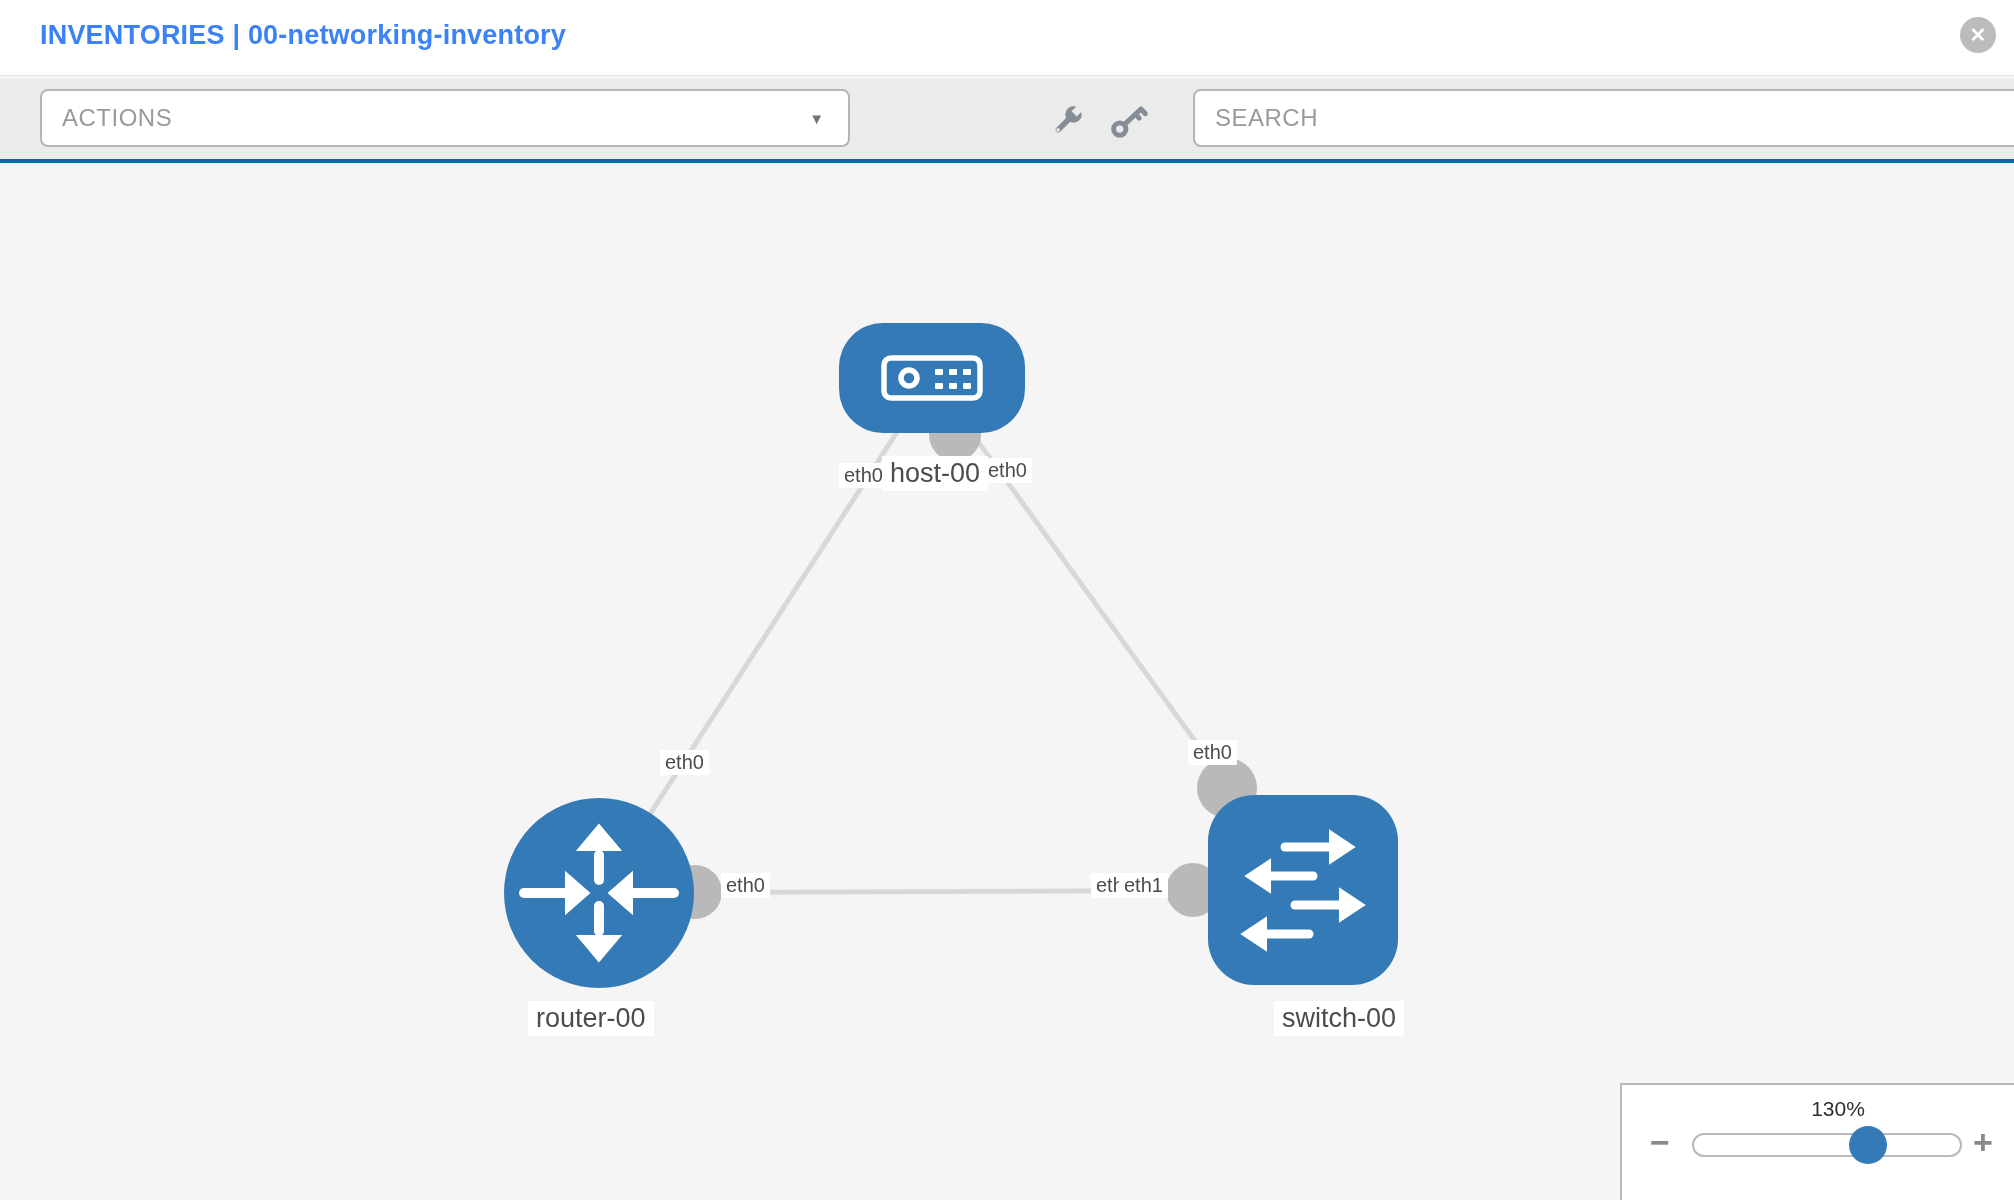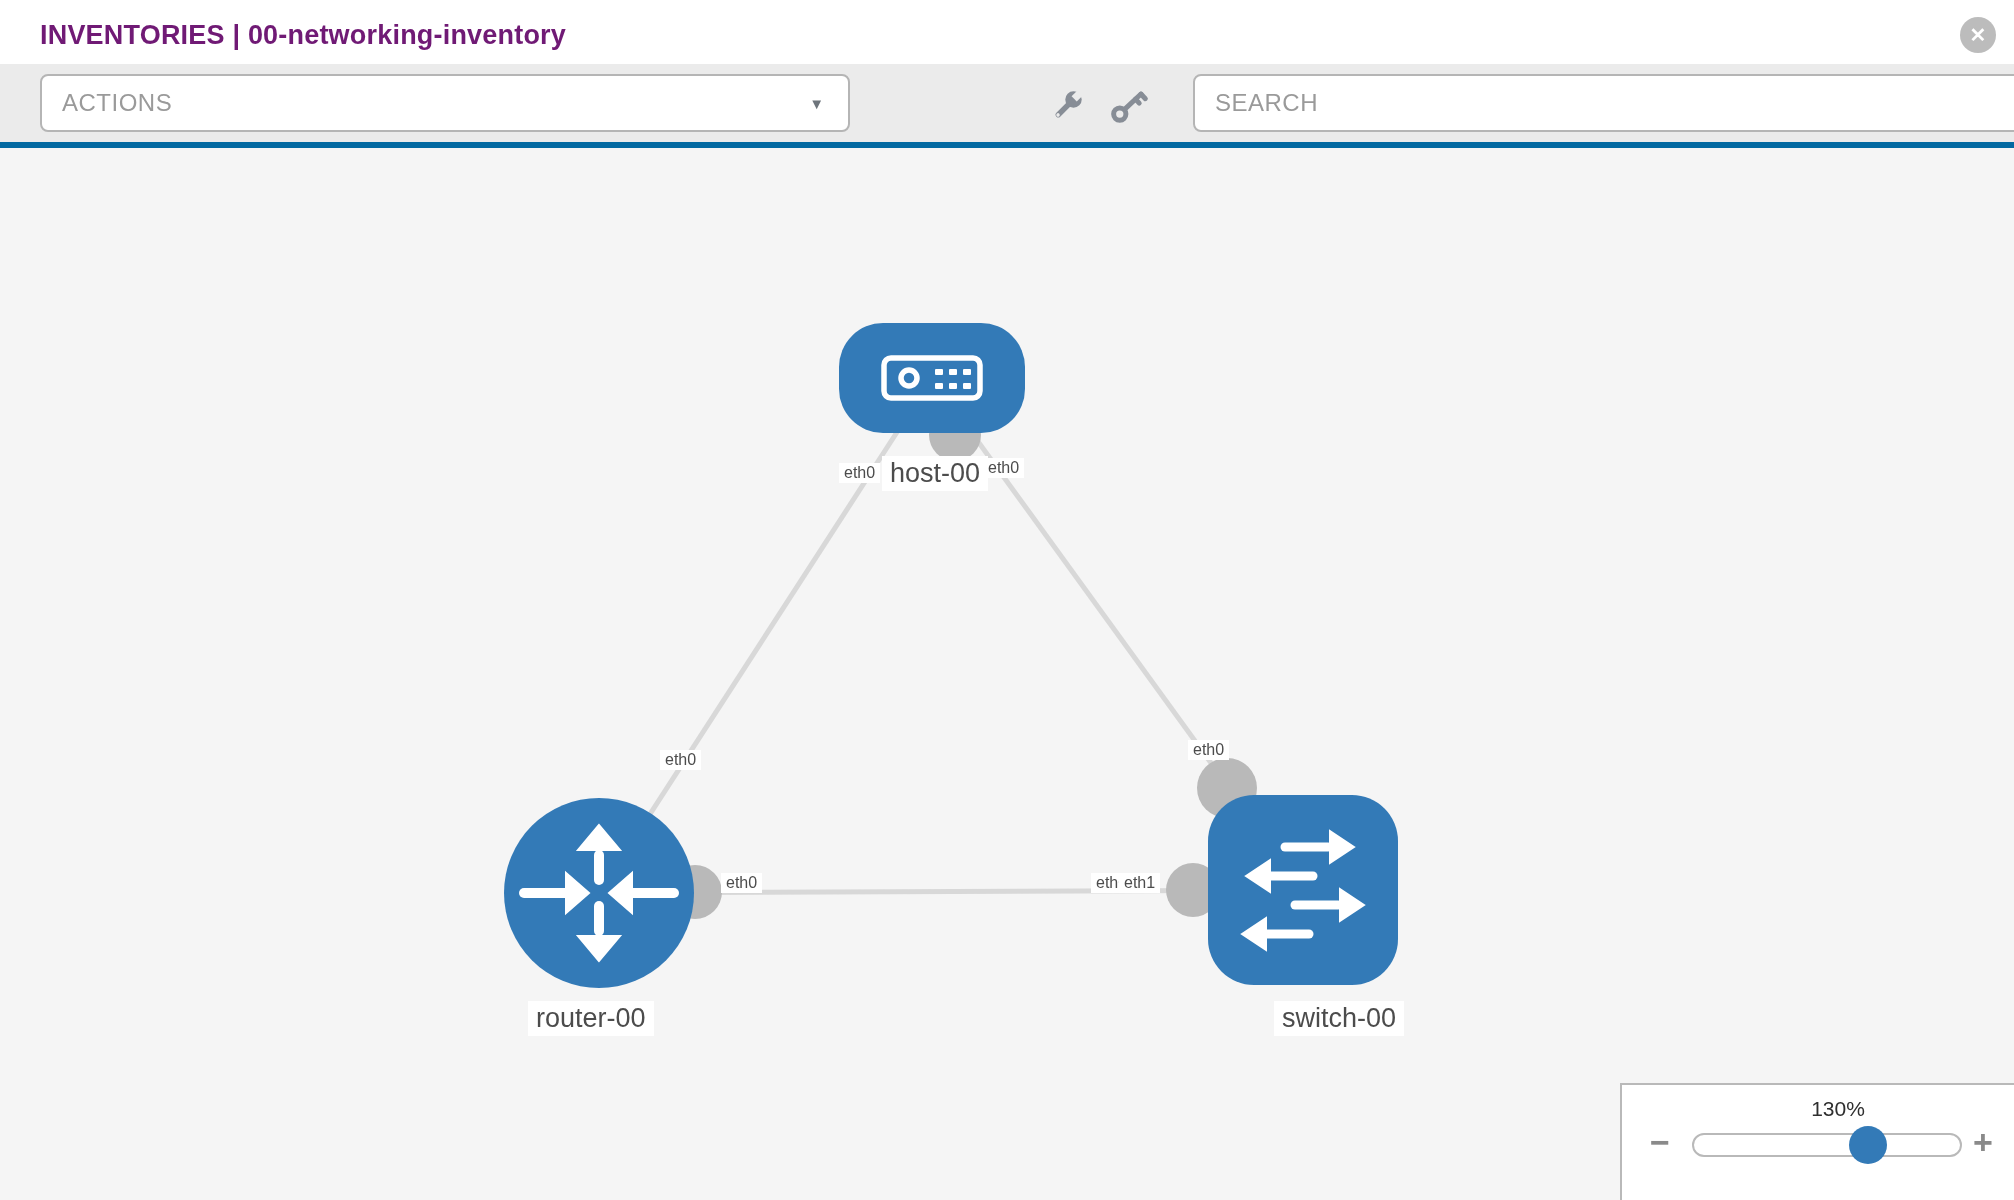--- a/index.html
+++ b/index.html
@@ -4,50 +4,50 @@
 <style>
   * { margin:0; padding:0; box-sizing:border-box; }
   html,body { width:2014px; height:1200px; overflow:hidden; background:#fff;
     font-family:"Liberation Sans", sans-serif; }
   .app { position:relative; width:2014px; height:1200px; background:#f5f5f5; }
 
   
   .header { position:absolute; top:0; left:0; width:100%; height:76px; background:#fff;
     border-bottom:1px solid #e4e4e4; }
   .page-title { position:absolute; left:40px; top:20px; font-size:27px; font-weight:700;
-    color:#701a75; letter-spacing:0.2px; }
+    color:#3b82f6; letter-spacing:0.2px; }
   .close-btn { position:absolute; right:18px; top:17px; width:36px; height:36px;
     border-radius:50%; background:#bcbcbc; border:none; cursor:pointer;
     display:flex; align-items:center; justify-content:center; }
   .close-btn span { color:#fff; font-size:20px; font-weight:700; line-height:1; }
 
   
-  .toolbar { position:absolute; top:64px; left:0; width:100%; height:84px; background:#ebebeb;
-    border-bottom:6px solid #0369a1; }
+  .toolbar { position:absolute; top:79px; left:0; width:100%; height:84px; background:#ebebeb;
+    border-bottom:4px solid #0369a1; }
   .select { position:absolute; top:10px; height:58px; background:#fff;
     border:2px solid #b5b5b5; border-radius:8px; display:flex; align-items:center;
     cursor:pointer; }
   .select-actions { left:40px; width:810px; }
   .select-search { left:1193px; width:881px; }
   .select-label { margin-left:20px; font-size:24px; color:#9a9a9a; letter-spacing:0.5px; }
   .caret { position:absolute; right:24px; top:50%; transform:translateY(-50%);
     font-size:15px; color:#6e757c; }
   .icon-btn { position:absolute; top:20px; width:44px; height:44px; background:transparent;
     border:none; cursor:pointer; display:flex; align-items:center; justify-content:center; }
   .btn-wrench { left:1045px; }
   .btn-key   { left:1108px; }
 
   
   .canvas { position:absolute; top:163px; left:0; width:2014px; height:1037px;
     background:#f5f5f5; overflow:hidden; }
   .canvas svg { position:absolute; top:0; left:0; }
 
   .chip { position:absolute; background:#fff; color:#4c4c4c; white-space:nowrap; }
   .node-label { font-size:27px; padding:2px 8px;margin-top:6px; }
-  .eth-label  { font-size:16px; padding:1px 5px; }
+  .eth-label  { font-size:20px; padding:1px 5px; }
 
   
   .zoom-panel { position:absolute; left:1620px; top:1083px; width:434px; height:117px;
     background:#fff; border-left:2px solid #b9b9b9; border-top:2px solid #b9b9b9; }
   .zoom-level { position:absolute; top:12px; left:0; width:100%; text-align:center;
     font-size:21px; color:#2f2f2f; }
   .zoom-minus, .zoom-plus { position:absolute; top:40px; font-size:34px; font-weight:700;
     color:#8a8a8a; cursor:pointer; line-height:1; background:none; border:none;
     font-family:"Liberation Sans", sans-serif; }
   .zoom-minus { left:28px; }

